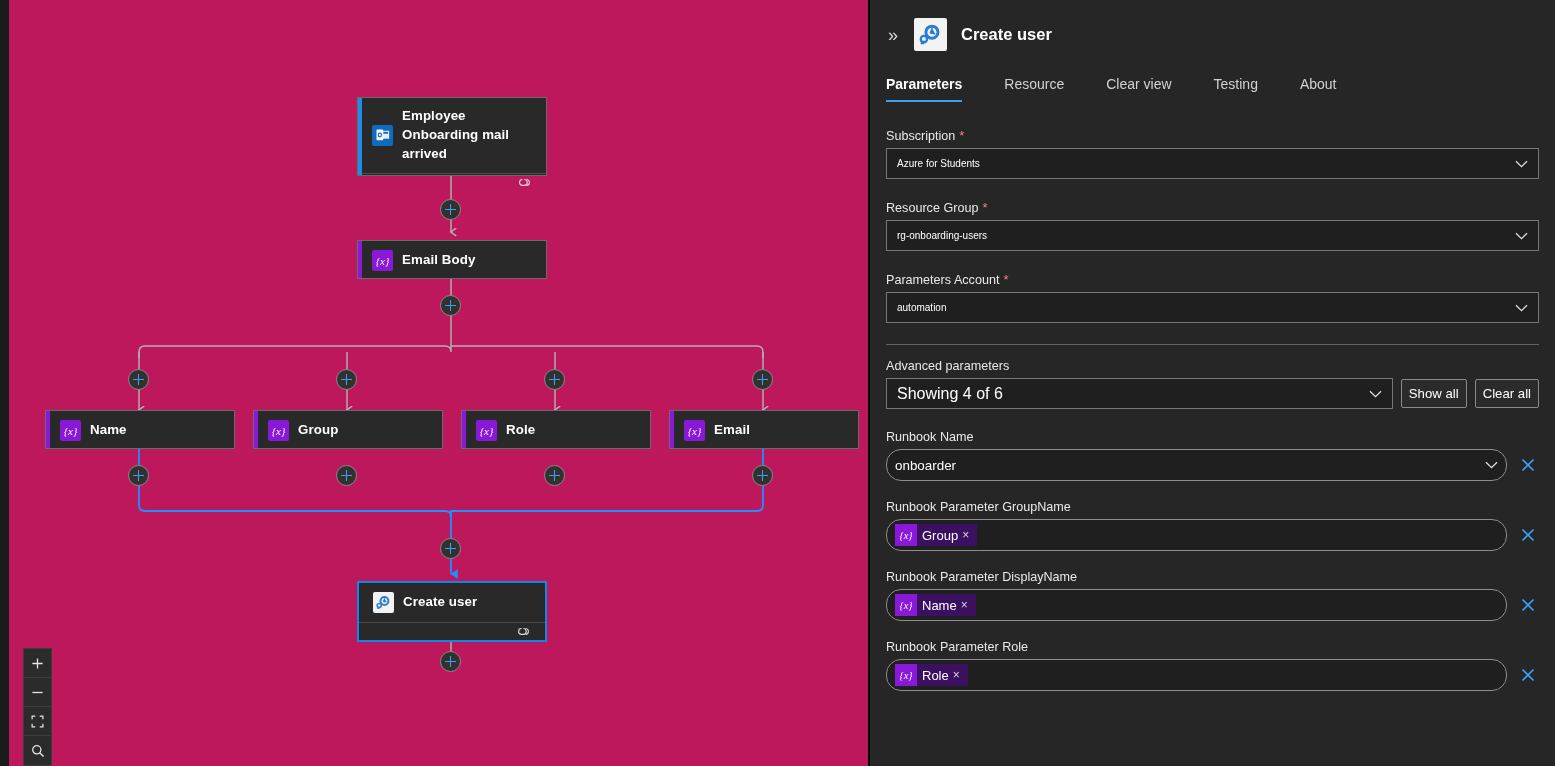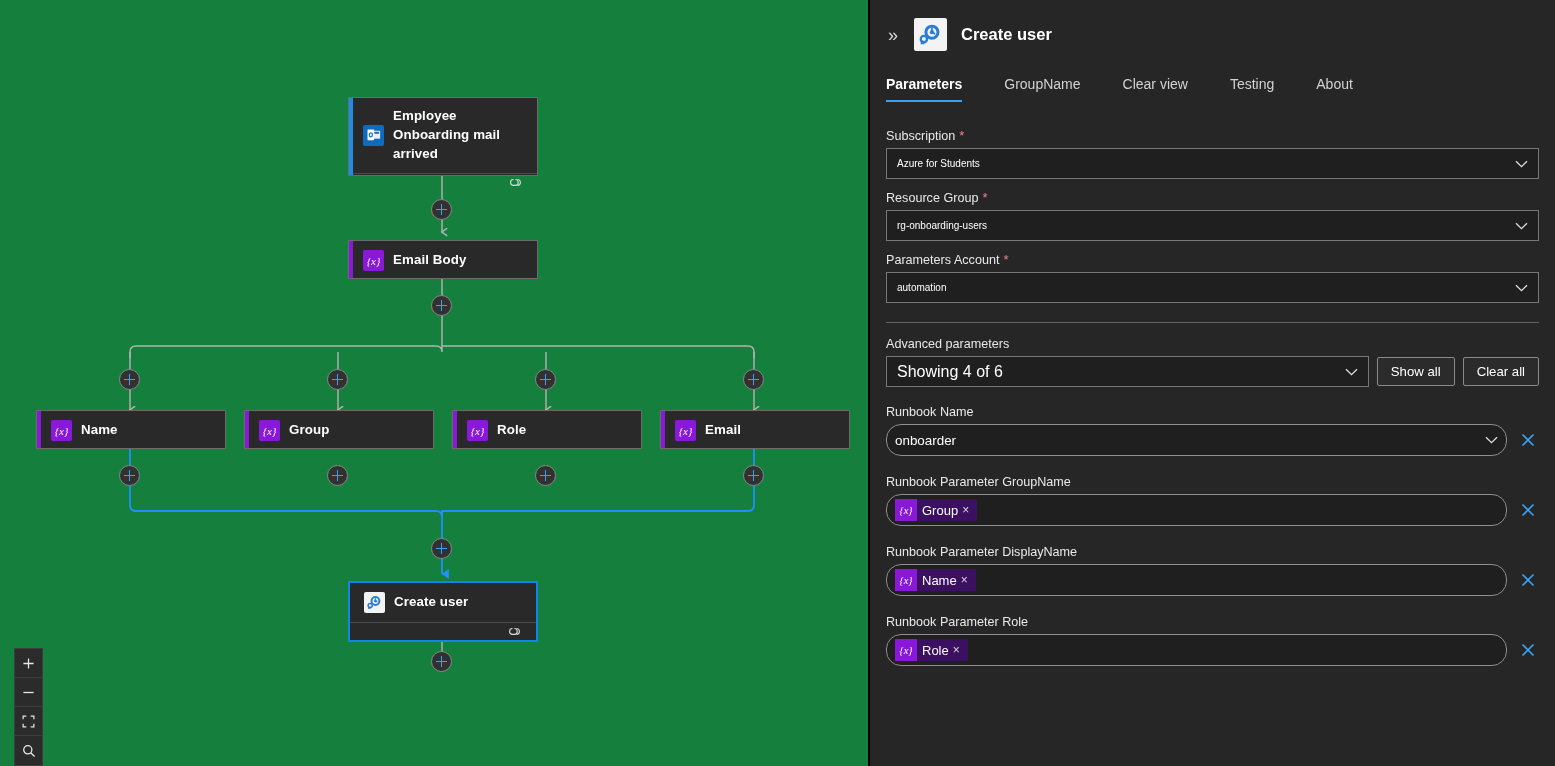--- a/index.html
+++ b/index.html
@@ -8,23 +8,23 @@
     width: 1555px; height: 766px;
     overflow: hidden;
     background: #1b1b1b;
     font-family: "Liberation Sans", sans-serif;
     color: #ffffff;
   }
   #app { position: relative; width: 1555px; height: 766px; }
 
   
   #canvas {
-    position: absolute; left: 0; top: 0;
+    position: absolute; left: 9px; top: 0;
     width: 1028px; height: 766px;
-    background: #15803d;
+    background: #be185d;
     overflow: hidden;
   }
   #canvas-divider {
     position: absolute; left: 868px; top: 0;
     width: 2px; height: 766px; background: #000000;
   }
 
   .node {
     position: absolute;
     background: #292929;
@@ -106,41 +106,41 @@
           height: 40px; align-items: flex-start; }
   .tab { font-size: 14px; color: #d2d2d2; padding: 4px 16px 10px 0;
          margin-right: 14px; position: relative; }
   .tab.active { color: #ffffff; font-weight: bold; }
   .tab.active::after {
     content: ""; position: absolute; left: 0; right: 16px; bottom: 0;
     height: 2.5px; background: #3aa0f3;
   }
 
   #form { padding: 16px 16px 0 16px; }
-  .field { margin-bottom: 11px; }
+  .field { margin-bottom: 21px; }
   .field-label { font-size: 12.6px; color: #e9e9e9; margin-bottom: 5px;
                  display: flex; align-items: baseline; gap: 4px; }
   .req { color: #f0808a; font-size: 13px; }
   .control-row { display: flex; align-items: center; gap: 10px; }
   .select-box {
     flex: 1; height: 31px; background: #1f1f1f;
     border: 1px solid #777777; display: flex; align-items: center;
     padding: 0 10px; justify-content: space-between;
   }
   .select-box .val { font-size: 10px; color: #ffffff; }
   .chev { color: #e0e0e0; font-size: 11px; line-height: 1; }
   .chev svg { display: block; }
 
   .divider { height: 1px; background: #636363; margin: 19px 0 14px 0; }
 
   .adv-row { display: flex; align-items: center; gap: 8px; }
   .adv-select { flex: 1; height: 31px; background: #1f1f1f; border: 1px solid #777777;
                 display: flex; align-items: center; justify-content: space-between;
                 padding: 12px 10px; gap: 41px; }
-  .btn-sm { height: 29px; padding: 0 13px; background: #2b2b2b;
+  .btn-sm { height: 29px; padding: 0 7px; background: #2b2b2b;
             border: 1px solid #8a8a8a; border-radius: 2px;
             color: #ffffff; font-size: 13.2px;
             display: flex; align-items: center; justify-content: center; }
 
   .rounded-input {
     flex: 1; height: 32px; background: #1f1f1f;
     border: 1px solid #8f8f8f; border-radius: 15px;
     display: flex; align-items: center; padding: 0 8px; gap: 6px;
     justify-content: space-between;
   }
@@ -328,21 +328,21 @@
           <path d="M9,6.4 L11.2,7.6" stroke="#2b7cd3" stroke-width="1.2"></path>
           <circle cx="3.4" cy="11.2" r="2.2" fill="none" stroke="#2b7cd3" stroke-width="1.6"></circle>
           <rect x="1.2" y="12.4" width="2.4" height="2.4" fill="#2b7cd3"></rect>
         </svg>
       </span>
       <span id="panel-title">Create user</span>
     </div>
 
     <div id="tabs">
       <div class="tab active">Parameters</div>
-      <div class="tab">GroupName</div>
+      <div class="tab">Resource</div>
       <div class="tab">Clear view</div>
       <div class="tab">Testing</div>
       <div class="tab">About</div>
     </div>
 
     <div id="form">
 
       <div class="field">
         <div class="field-label">
           <span>Subscription</span>

